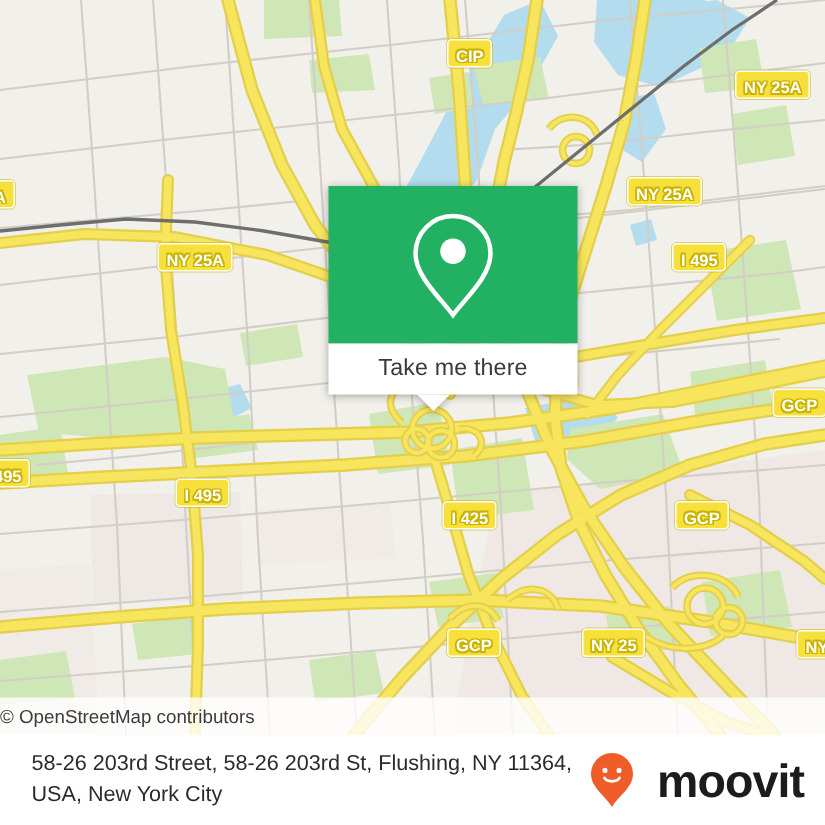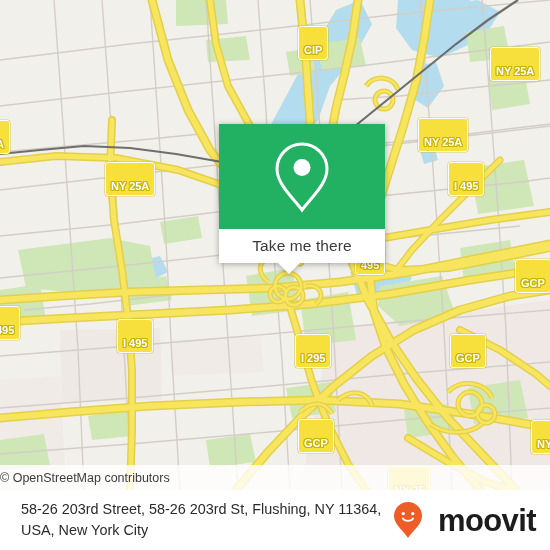--- a/index.html
+++ b/index.html
@@ -38,21 +38,21 @@
     box-sizing: border-box;
     background: #f7e03c;
     border: 1.6px solid #ffffff;
     border-radius: 3px;
     color: #ffffff;
     font-family: "Liberation Sans", sans-serif;
     font-weight: bold;
     font-size: 11px;
     line-height: 15px;
     height: 19px;
-    padding: 16px 5px;
+    padding: 4px 5px;
     white-space: nowrap;
     text-shadow:
       -1px -1px 0 #c9b400, 1px -1px 0 #c9b400,
       -1px  1px 0 #c9b400, 1px  1px 0 #c9b400,
        0px  1px 0 #c9b400, 0px -1px 0 #c9b400,
        1px  0px 0 #c9b400, -1px 0px 0 #c9b400;
     box-shadow: 0 0 0 0.6px rgba(201,180,0,0.55);
     text-align: center;
   }
 
@@ -323,24 +323,24 @@
     <div class="map-shield" style="left:298px; top:26px;">CIP</div>
     <div class="map-shield" style="left:490px; top:47px;">NY 25A</div>
     <div class="map-shield" style="left:418px; top:118px;">NY 25A</div>
     <div class="map-shield" style="left:105px; top:162px;">NY 25A</div>
     <div class="map-shield" style="left:-10px; top:120px;">A</div>
     <div class="map-shield" style="left:448px; top:162px;">I 495</div>
     <div class="map-shield" style="left:515px; top:259px;">GCP</div>
     <div class="map-shield" style="left:-10px; top:306px;">495</div>
     <div class="map-shield" style="left:117px; top:319px;">I 495</div>
     <div class="map-shield" style="left:355px; top:241px;">495</div>
-    <div class="map-shield" style="left:295px; top:334px;">I 295</div>
+    <div class="map-shield" style="left:295px; top:334px;">I 425</div>
     <div class="map-shield" style="left:450px; top:334px;">GCP</div>
     <div class="map-shield" style="left:298px; top:419px;">GCP</div>
-    <div class="map-shield" style="left:388px; top:419px;margin-top:47px;">NY 25</div>
+    <div class="map-shield" style="left:388px; top:419px;">NY 25</div>
     <div class="map-shield" style="left:531px; top:420px;">NY</div>
 
     <div id="popup">
       <div id="popup-head">
         <svg width="62" height="74" viewBox="0 0 62 74">
           <path d="M31 4 C17.2 4 6 15.2 6 29 C6 44 22 58 31 70 C40 58 56 44 56 29 C56 15.2 44.8 4 31 4 Z" fill="none" stroke="#ffffff" stroke-width="3"></path>
           <circle cx="31" cy="27.5" r="8.5" fill="#ffffff"></circle>
         </svg>
       </div>
       <div id="popup-foot">

